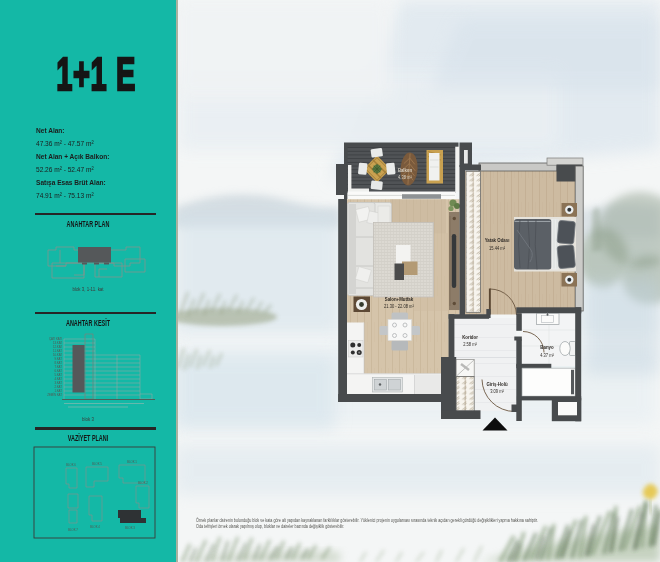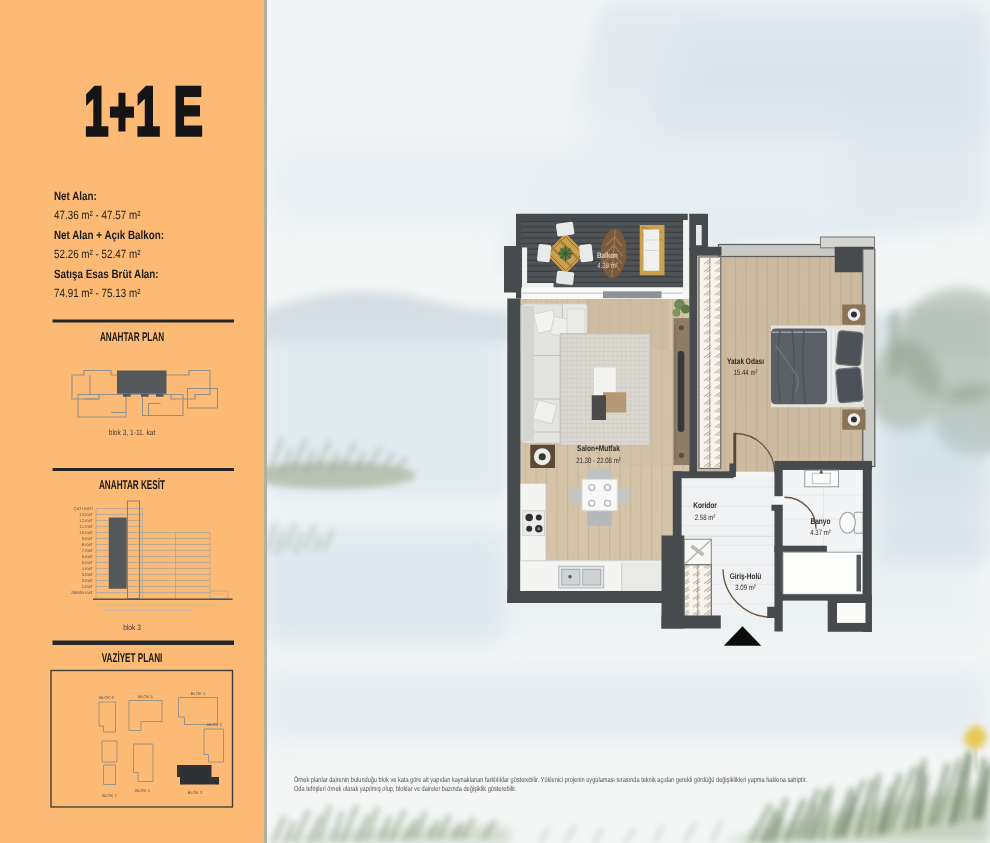--- a/index.html
+++ b/index.html
@@ -1,19 +1,19 @@
 <!DOCTYPE html>
 <html><head>
 <meta charset="utf-8">
 <style>
 html,body{margin:0;padding:0;}
 body{width:660px;height:562px;overflow:hidden;font-family:"Liberation Sans",sans-serif;background:#f2f4f5;}
 #stage{position:relative;width:660px;height:562px;}
 #bg,#plan{position:absolute;left:0;top:0;}
-#sidebar{position:absolute;left:0;top:0;width:176px;height:562px;background:#fdba74;border-right:2px solid #aab2a0;}
+#sidebar{position:absolute;left:0;top:0;width:176px;height:562px;background:#14b8a6;border-right:2px solid #aab2a0;}
 .ttl{position:absolute;white-space:nowrap;color:#151515;font-weight:bold;}
 .cx{transform-origin:50% 50%;}
 </style>
 </head>
 <body>
 <div id="stage">
 
 <svg id="bg" width="660" height="562" viewBox="0 0 660 562">
   <defs>
     <filter id="bl8" x="-50%" y="-50%" width="200%" height="200%">

